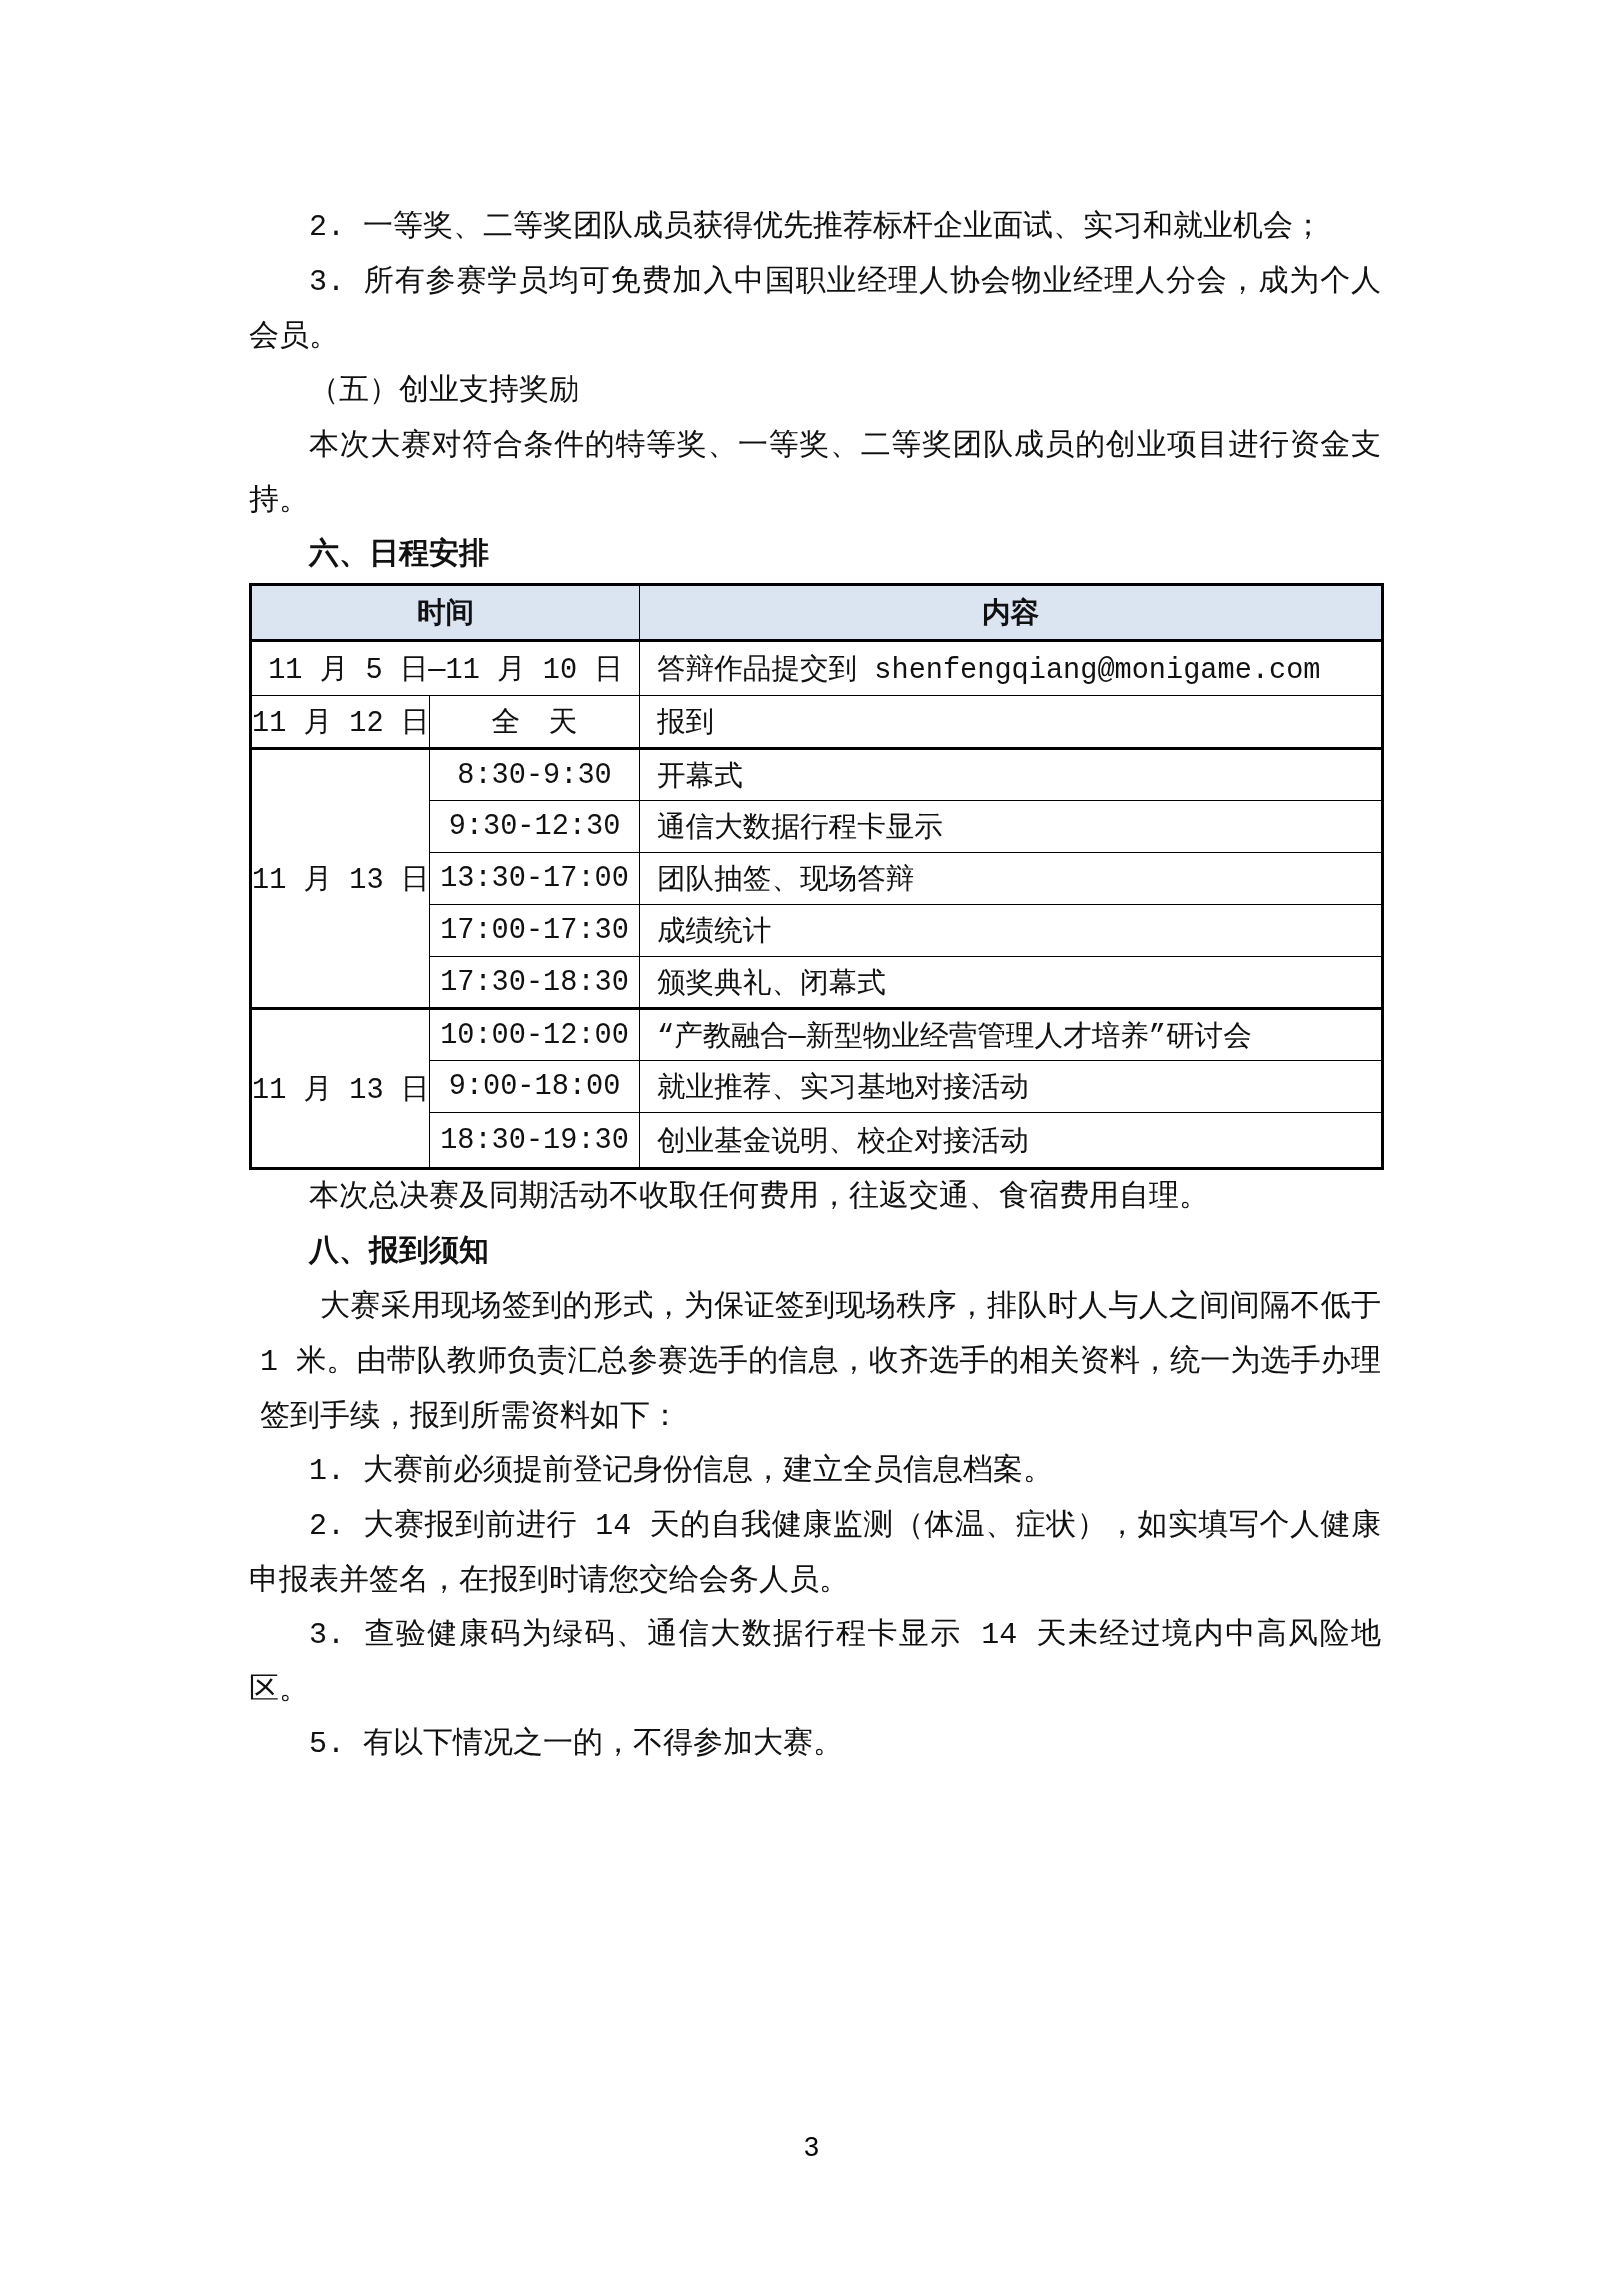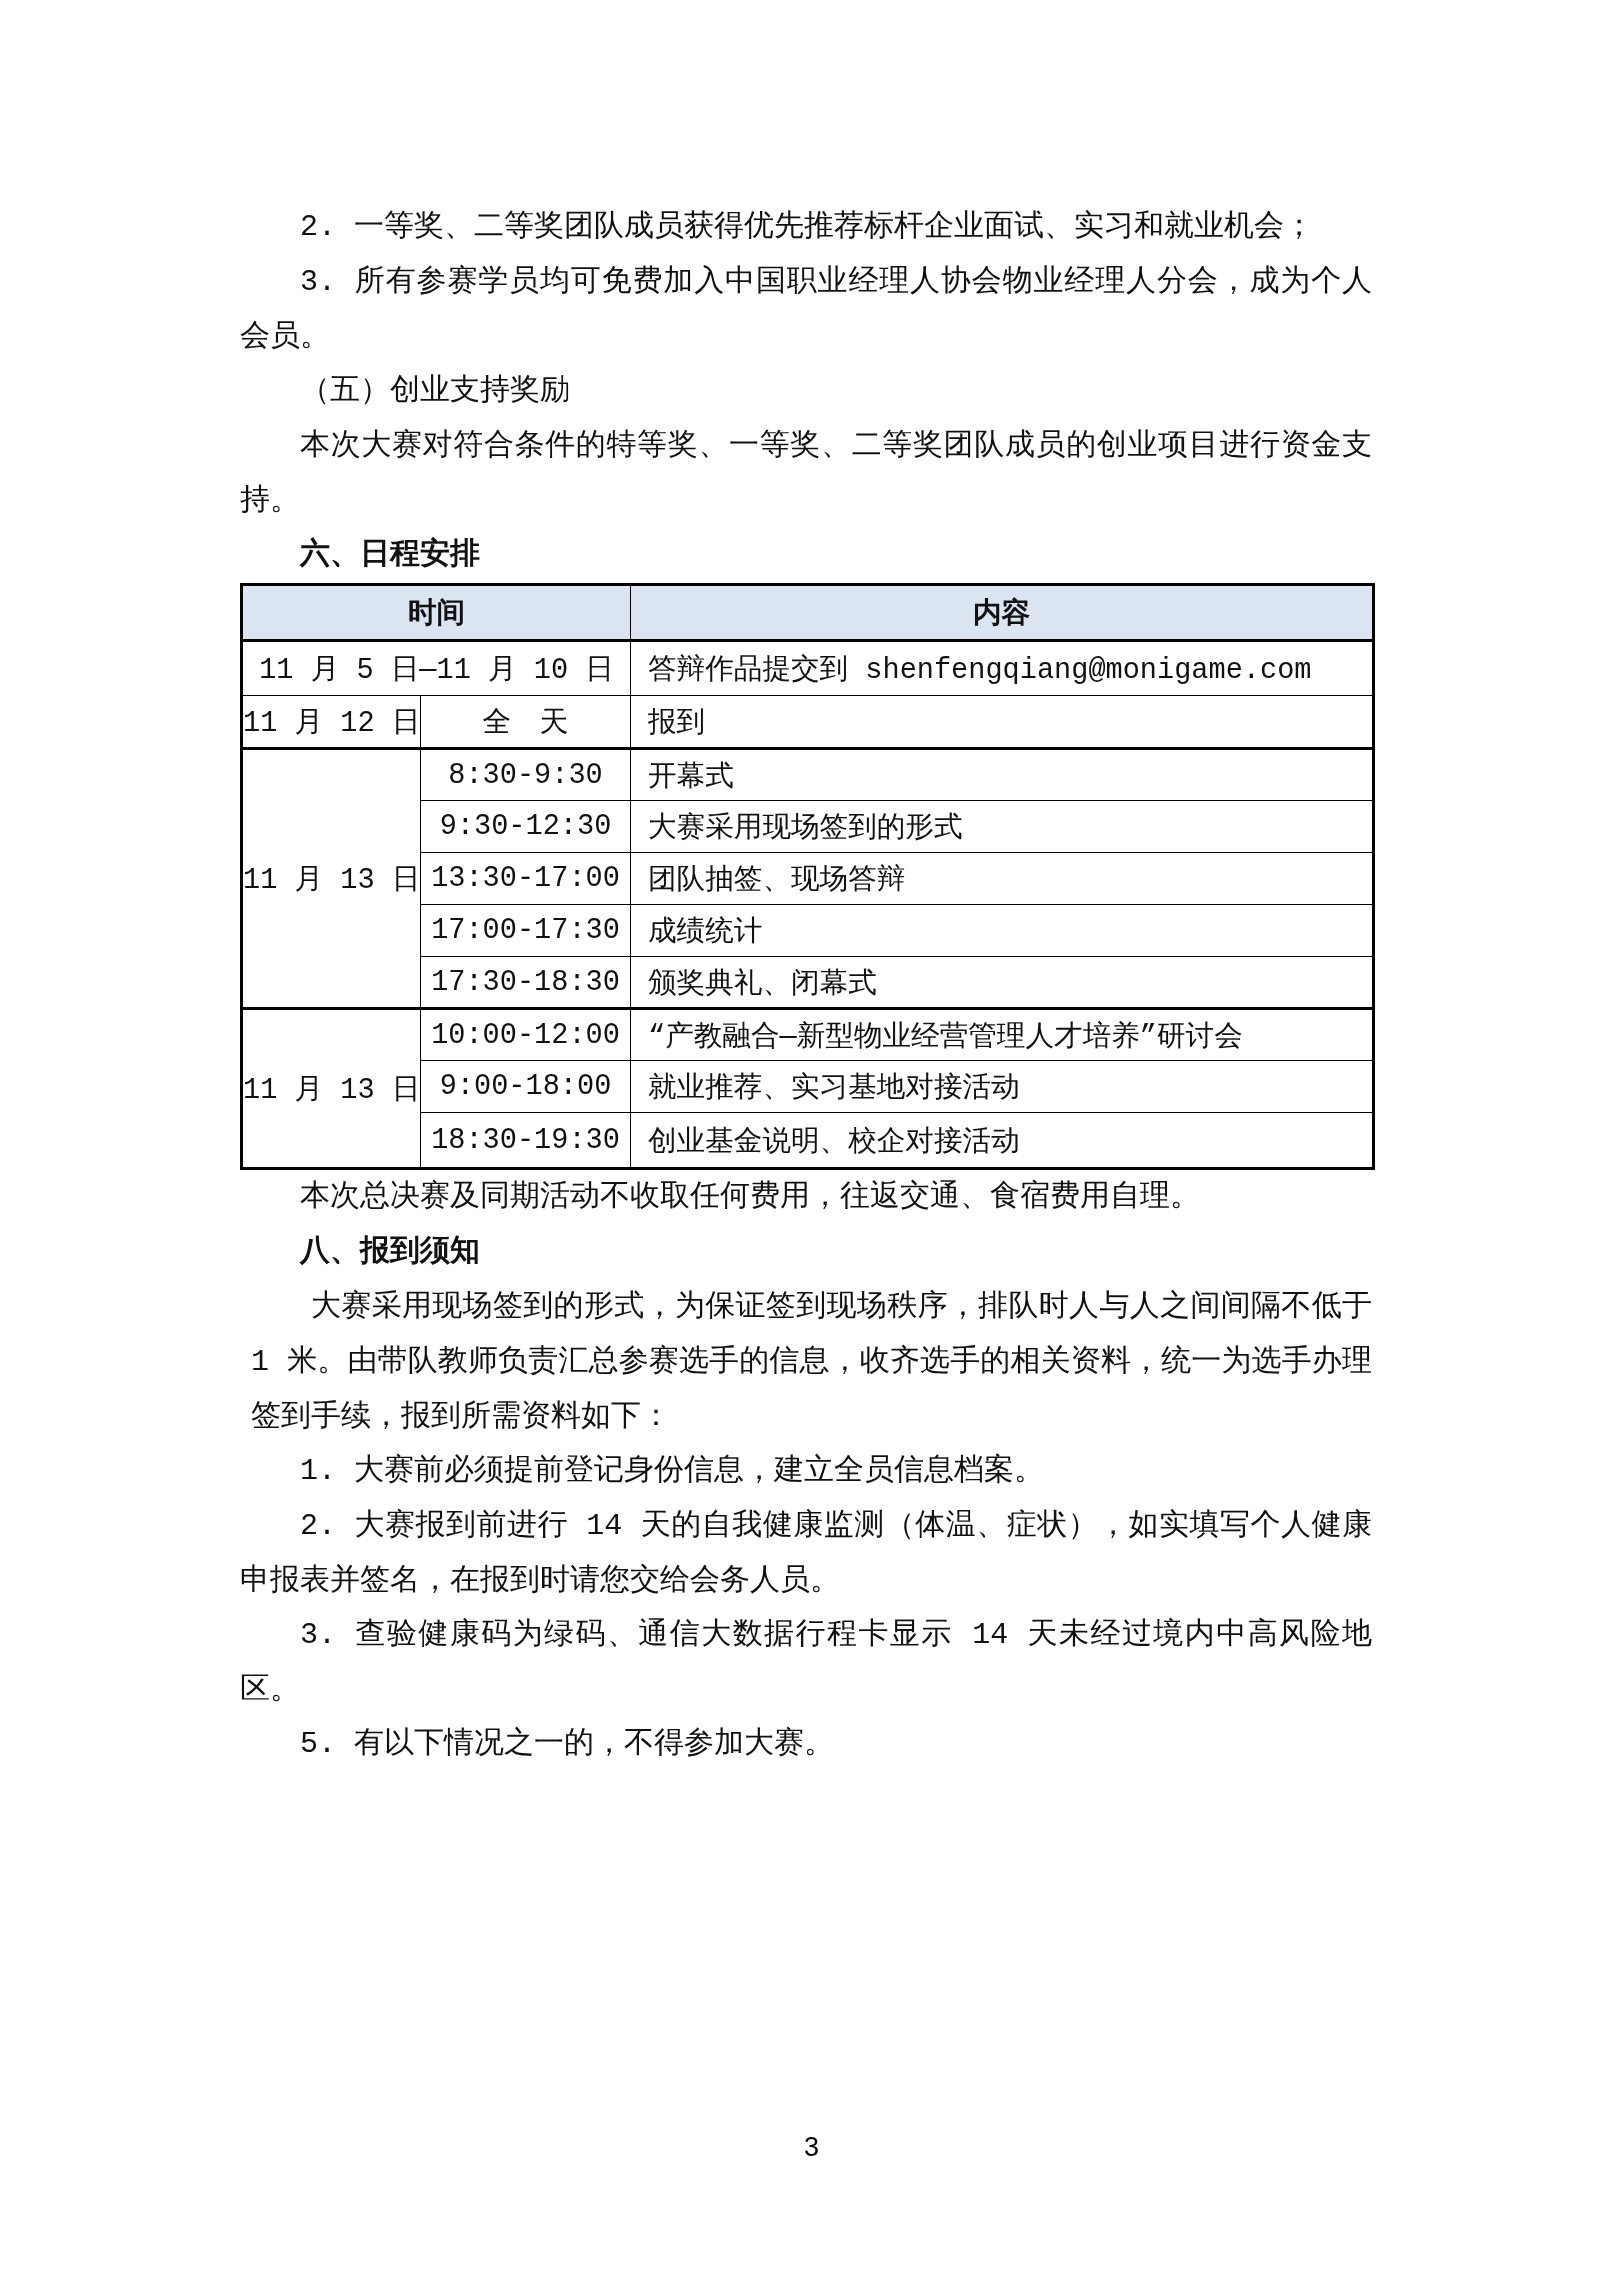--- a/index.html
+++ b/index.html
@@ -6,21 +6,21 @@
   html, body { background: #ffffff; }
   body {
     width: 1623px;
     height: 2295px;
     position: relative;
     color: #111111;
     font-family: "Liberation Mono", "Liberation Serif", "DejaVu Serif", serif;
   }
   .page-content {
     position: absolute;
-    left: 240px;
+    left: 249px;
     top: 200px;
     width: 1132px;
   }
   .line {
     font-size: 30px;
     line-height: 55px;
     text-align: justify;
     text-indent: 60px;
     font-weight: normal;
     overflow: hidden;
@@ -107,21 +107,21 @@
         <td class="c-center">全　天</td>
         <td class="c-left">报到</td>
       </tr>
       <tr class="r group-start">
         <td rowspan="5" class="c-center">11 月 13 日</td>
         <td class="c-center">8:30-9:30</td>
         <td class="c-left">开幕式</td>
       </tr>
       <tr class="r">
         <td class="c-center">9:30-12:30</td>
-        <td class="c-left">大赛采用现场签到的形式</td>
+        <td class="c-left">通信大数据行程卡显示</td>
       </tr>
       <tr class="r">
         <td class="c-center">13:30-17:00</td>
         <td class="c-left">团队抽签、现场答辩</td>
       </tr>
       <tr class="r">
         <td class="c-center">17:00-17:30</td>
         <td class="c-left">成绩统计</td>
       </tr>
       <tr class="r">

